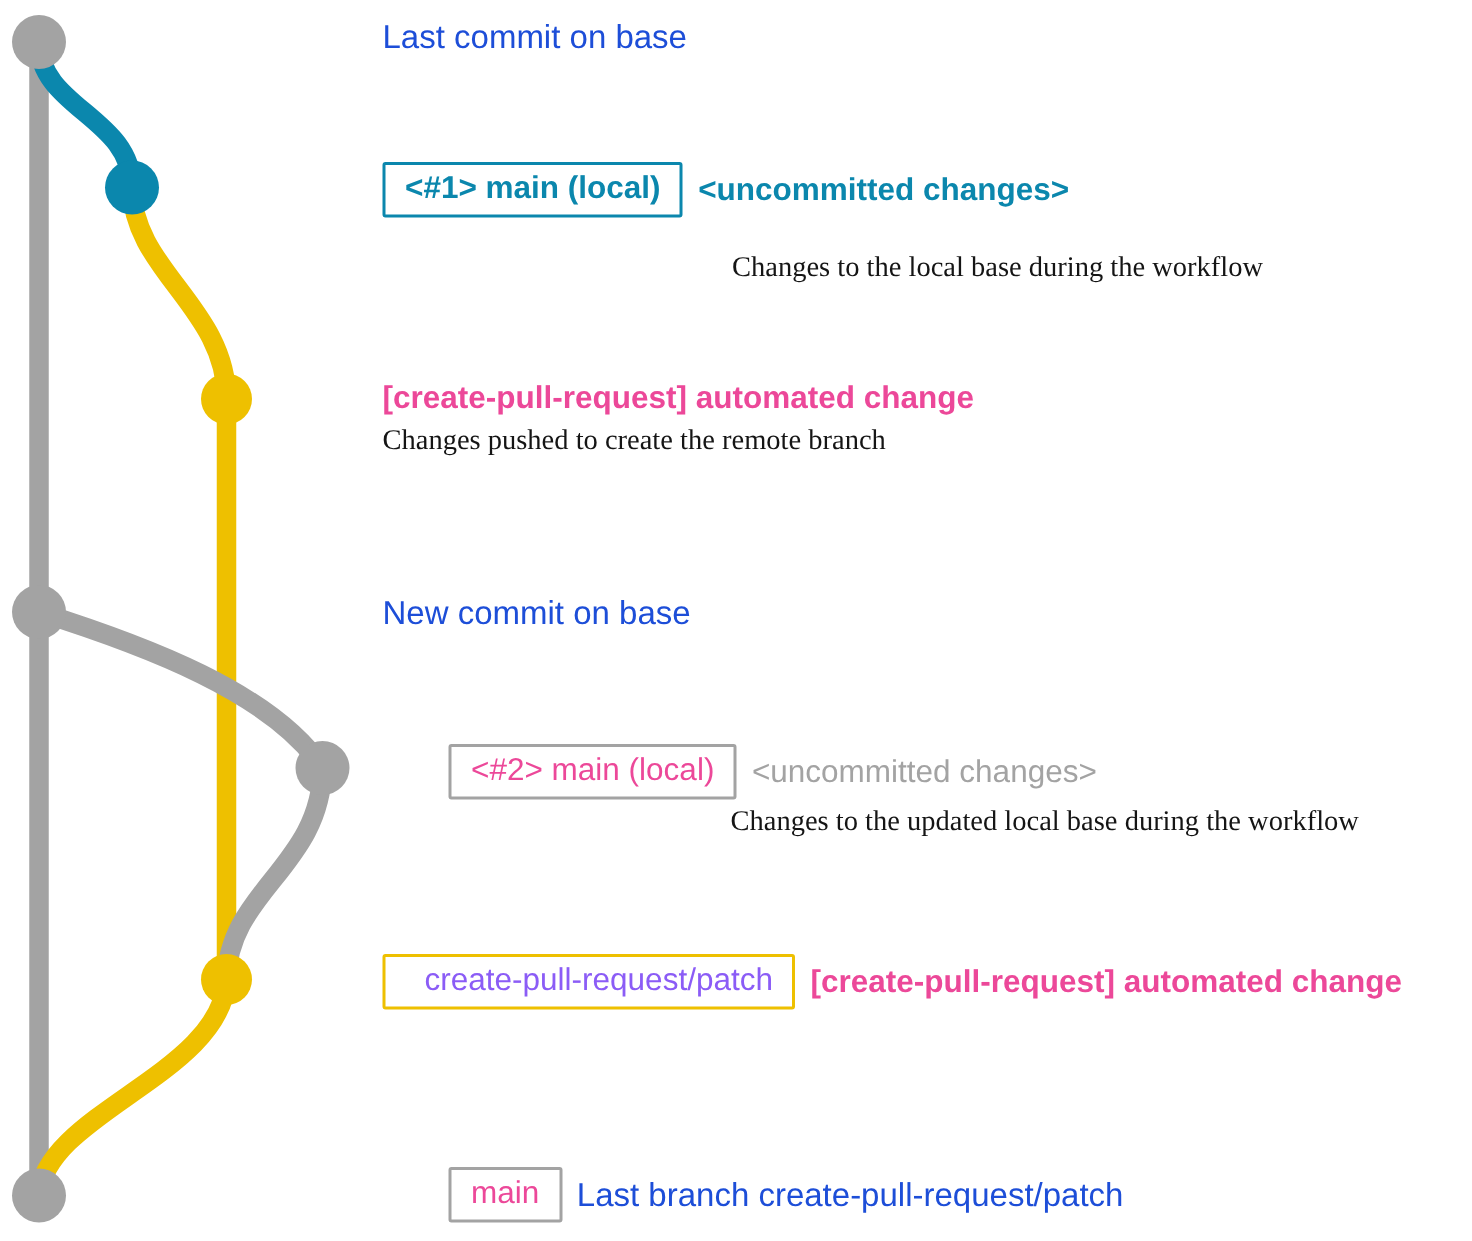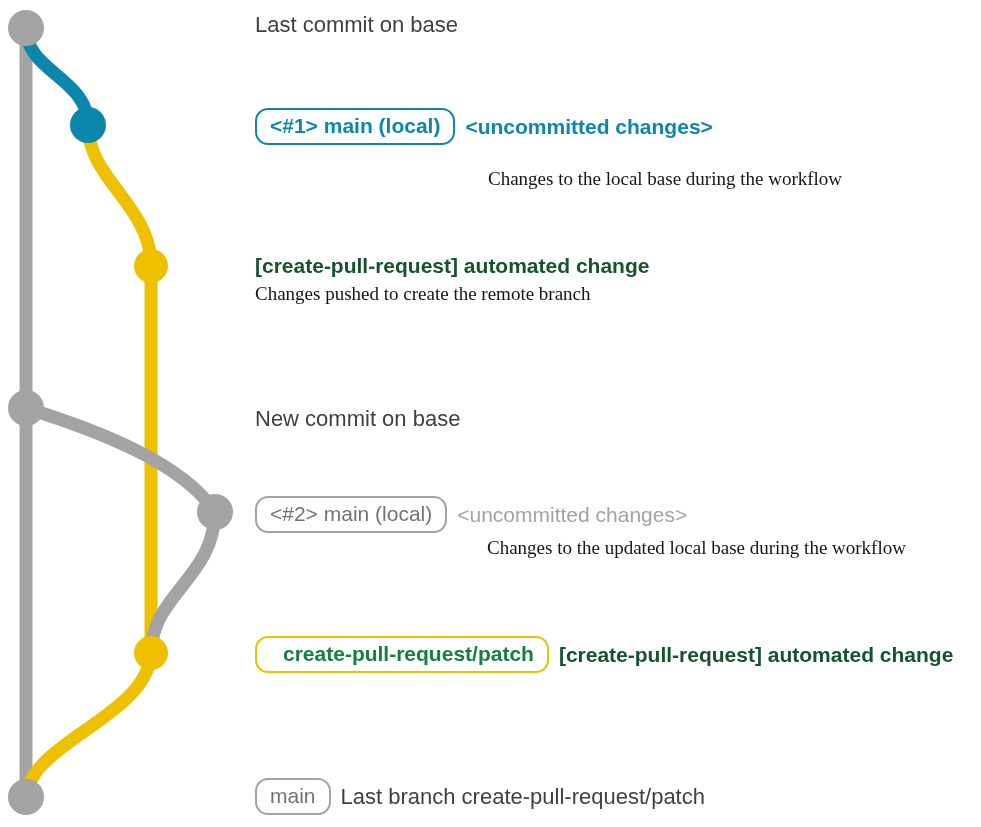--- a/index.html
+++ b/index.html
@@ -42,43 +42,43 @@
   .headline-line {
     display: flex;
     align-items: center;
     gap: 10px;
     white-space: nowrap;
   }
 
   .ref-badge {
     display: inline-block;
     border: 2px solid #a3a3a3;
-    border-radius: 13px;
+    border-radius: 2px;
     padding: 4px 13px 5px 13px;
     font-size: 21px;
     line-height: 24px;
     color: #a3a3a3;
     background: #ffffff;
     white-space: nowrap;
   }
   .ref-badge.blue  { border-color: #0b87ad; color: #0b87ad; font-weight: bold; }
-  .ref-badge.yellow{ border-color: #eec000; color: #15803d; font-weight: bold; padding-left: 26px; }
-  .ref-badge.gray  { border-color: #a3a3a3; color: #737373; font-weight: normal; }
+  .ref-badge.yellow{ border-color: #eec000; color: #8b5cf6; font-weight: normal; padding-left: 26px; }
+  .ref-badge.gray  { border-color: #a3a3a3; color: #ec4899; font-weight: normal; margin-left: 44px; }
 
   .subject {
     font-size: 21px;
     line-height: 26px;
     white-space: nowrap;
   }
   .subject.gray   { color: #a3a3a3; }
   .subject.blue   { color: #0b87ad; font-weight: bold; }
-  .subject.yellow { color: #14532d; font-weight: bold; }
+  .subject.yellow { color: #ec4899; font-weight: bold; }
 
   .subject.plain-gray {
-    color: #404040;
+    color: #1d4ed8;
     font-weight: normal;
     font-size: 22px;
   }
 
   .description {
     font-family: "Liberation Serif", serif;
     font-size: 19px;
     line-height: 24px;
     color: #151515;
     white-space: nowrap;
@@ -129,21 +129,21 @@
     <div class="description" style="margin-left:233px;margin-top:22px;">Changes to the local base during the workflow</div>
   </div>
 
   <div class="commit-row" style="left:255px; top:253px;">
     <div class="headline-line">
       <span class="subject yellow">[create-pull-request] automated change</span>
     </div>
     <div class="description" style="">Changes pushed to create the remote branch</div>
   </div>
 
-  <div class="commit-row" style="left:255px; top:406px;">
+  <div class="commit-row" style="left:255px; top:396px;">
     <div class="headline-line">
       <span class="subject plain-gray">New commit on base</span>
     </div>
   </div>
 
   <div class="commit-row" style="left:255px; top:496px;">
     <div class="headline-line">
       <span class="ref-badge gray">&lt;#2&gt; main (local)</span>
       <span class="subject gray">&lt;uncommitted changes&gt;</span>
     </div>

